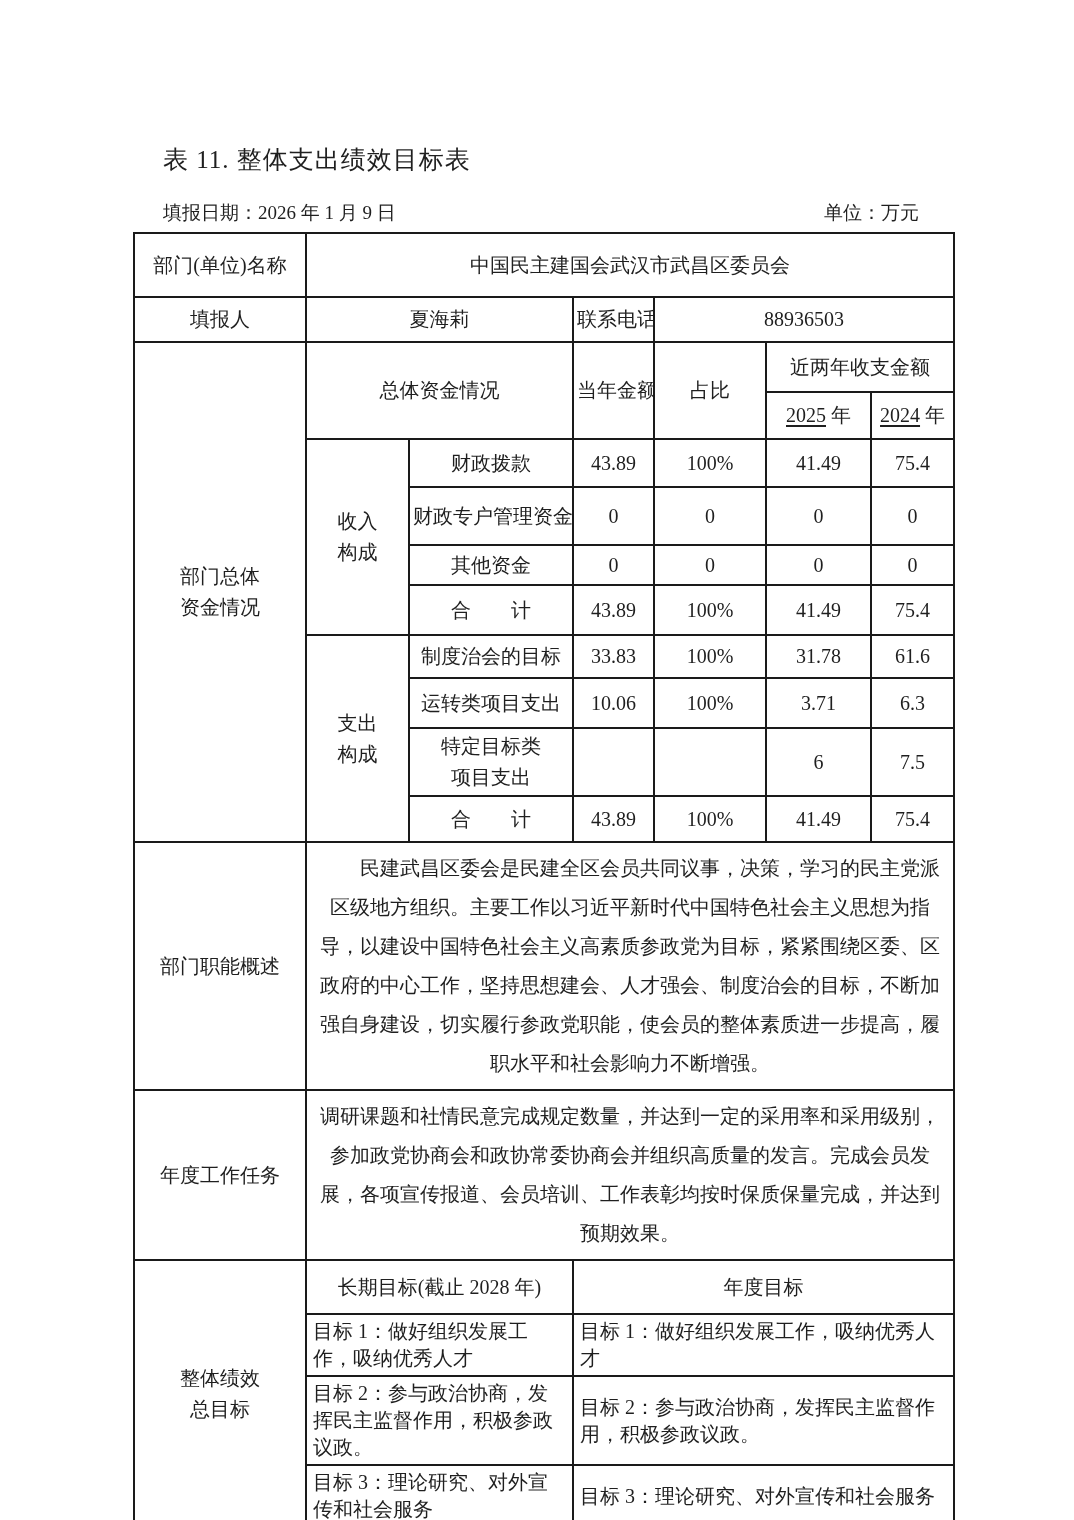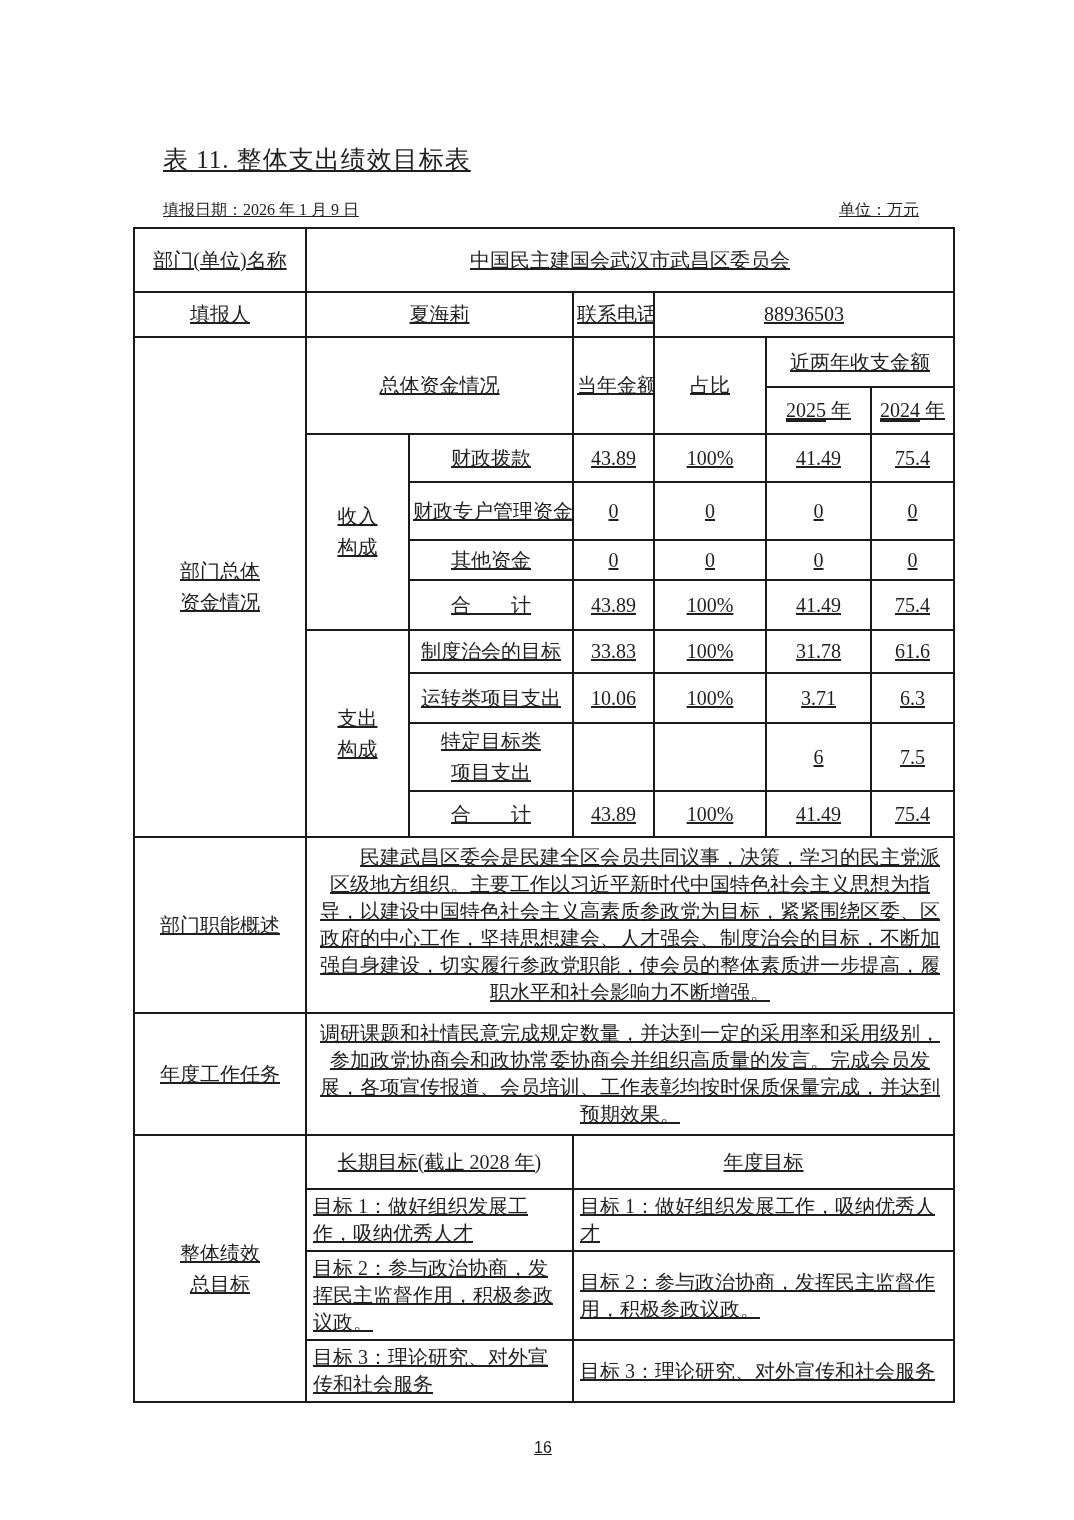--- a/index.html
+++ b/index.html
@@ -4,42 +4,41 @@
 <style>
   html,body{margin:0;padding:0;background:#ffffff;}
   .page{
     position:relative;
     width:1074px;
     height:1520px;
     background:#ffffff;
     color:#1f1f1f;
     font-family:"Liberation Serif","DejaVu Serif",serif;
     overflow:hidden;
-    text-decoration:underline;
   }
   .content{margin-left:133px;width:820px;}
   .caption{
     padding-top:143px;
     margin-left:30px;
     font-size:25px;
     letter-spacing:1px;
   }
   .main-title{
     margin-top:14px;
     text-align:center;
     font-size:32px;
     font-weight:bold;
     letter-spacing:1px;
   }
   .meta-row{
     margin-top:24px;
     margin-bottom:6px;
     display:flex;
     justify-content:space-between;
-    font-size:16px;
+    font-size:19px;
     padding-left:30px;
     padding-right:34px;
   }
   table.form{
     border-collapse:collapse;
     table-layout:fixed;
     width:820px;
     font-size:20px;
   }
   table.form td{
@@ -48,21 +47,21 @@
     vertical-align:middle;
     padding:2px 3px;
     overflow:hidden;
   }
   .ml{white-space:pre-line;line-height:1.55;}
   .nowrap{white-space:nowrap;margin-top:40px;}
   .para{
     text-align:justify;
     text-justify:inter-ideograph;
     padding:6px 10px !important;
-    line-height:27px;
+    line-height:39px;
     vertical-align:middle;
   }
   .indent{text-indent:2em;display:block;}
   .goal-cell{
     text-align:left !important;
     padding:3px 6px !important;
     line-height:27px;
   }
   .u{text-decoration:underline;text-underline-offset:3px;}
   .footer{

